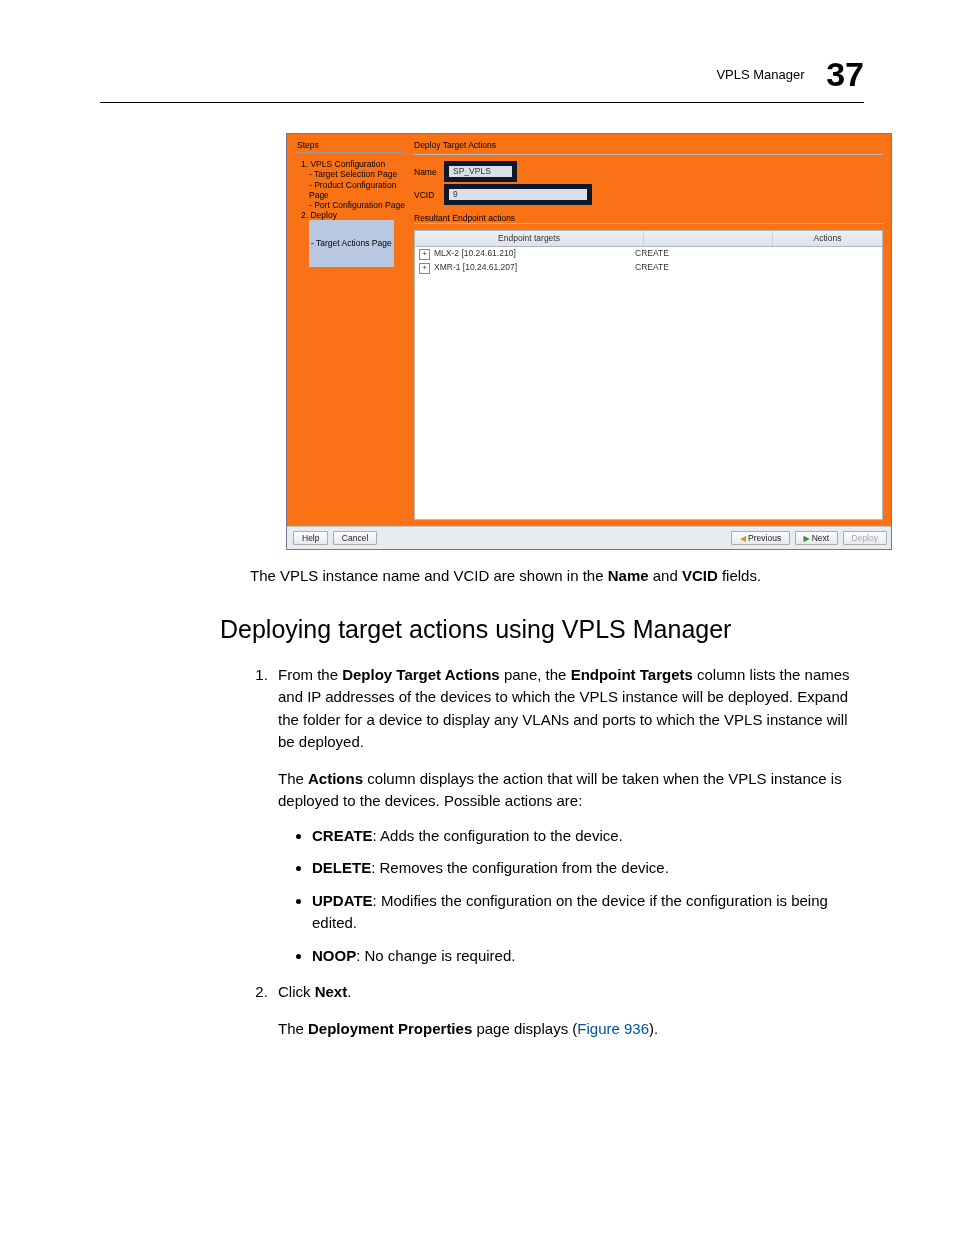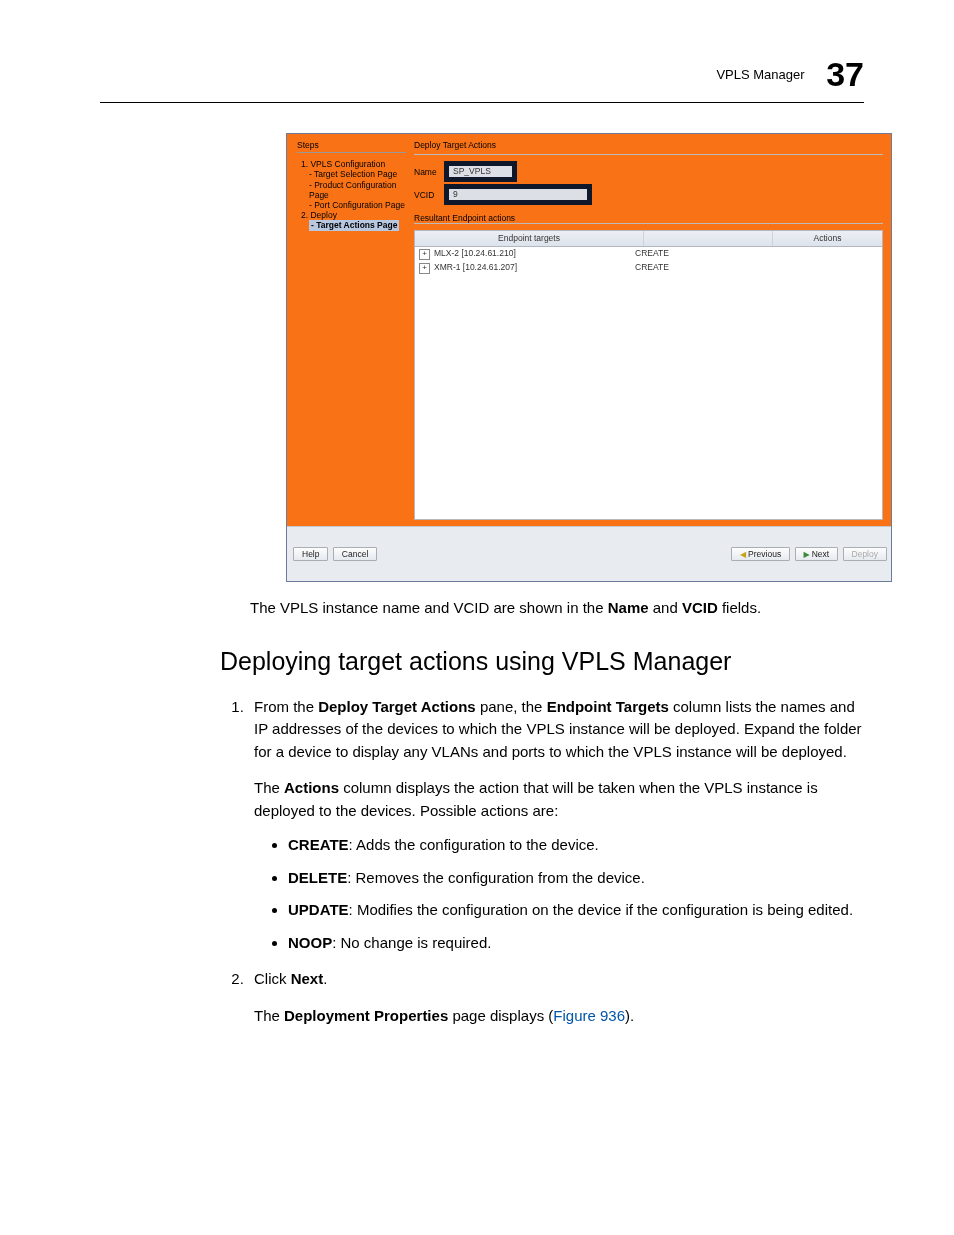--- a/index.html
+++ b/index.html
@@ -64,22 +64,21 @@
   }
   .steps-list {
     padding-left: 4px;
   }
   .steps-list .sub {
     padding-left: 8px;
   }
   .steps-list .hi {
     background: #b8c8e0;
     display: inline-block;
-    padding: 0 2px;
-    font-weight: bold;
+    padding: 18px 2px;
   }
   .main-col {
     flex: 1;
     padding: 6px 8px 6px 2px;
   }
   .section-title {
     margin-bottom: 4px;
   }
   .thin-hr {
     border: none;
@@ -145,21 +144,21 @@
     font-size: 8px;
   }
   .trow .ra { flex: 0 0 216px; }
   .trow .rb { flex: 0 0 120px; }
   .dialog-bottom {
     display: flex;
     justify-content: space-between;
     align-items: center;
     background: #e8ebf0;
     border-top: 1px solid #c5c9cf;
-    padding: 20px 4px;
+    padding: 4px 4px;
   }
   .btn {
     display: inline-block;
     border: 1px solid #a9aeb5;
     background: linear-gradient(#fdfdfd, #e6eaef);
     padding: 1px 8px;
     font-size: 8.5px;
     color: #222;
     margin-left: 2px;
     border-radius: 1px;
@@ -194,20 +193,21 @@
   }
   ol.steps {
     font-size: 15px;
     line-height: 1.5;
     margin: 0 0 0 120px;
     padding-left: 28px;
   }
   ol.steps > li {
     margin-bottom: 14px;
     padding-left: 6px;
+    margin-left: 24px;
   }
   ol.steps ul.bullets {
     list-style: disc;
     margin: 12px 0 0 0;
     padding-left: 34px;
   }
   ol.steps ul.bullets li {
     margin-bottom: 10px;
   }
   .para-in-li {

